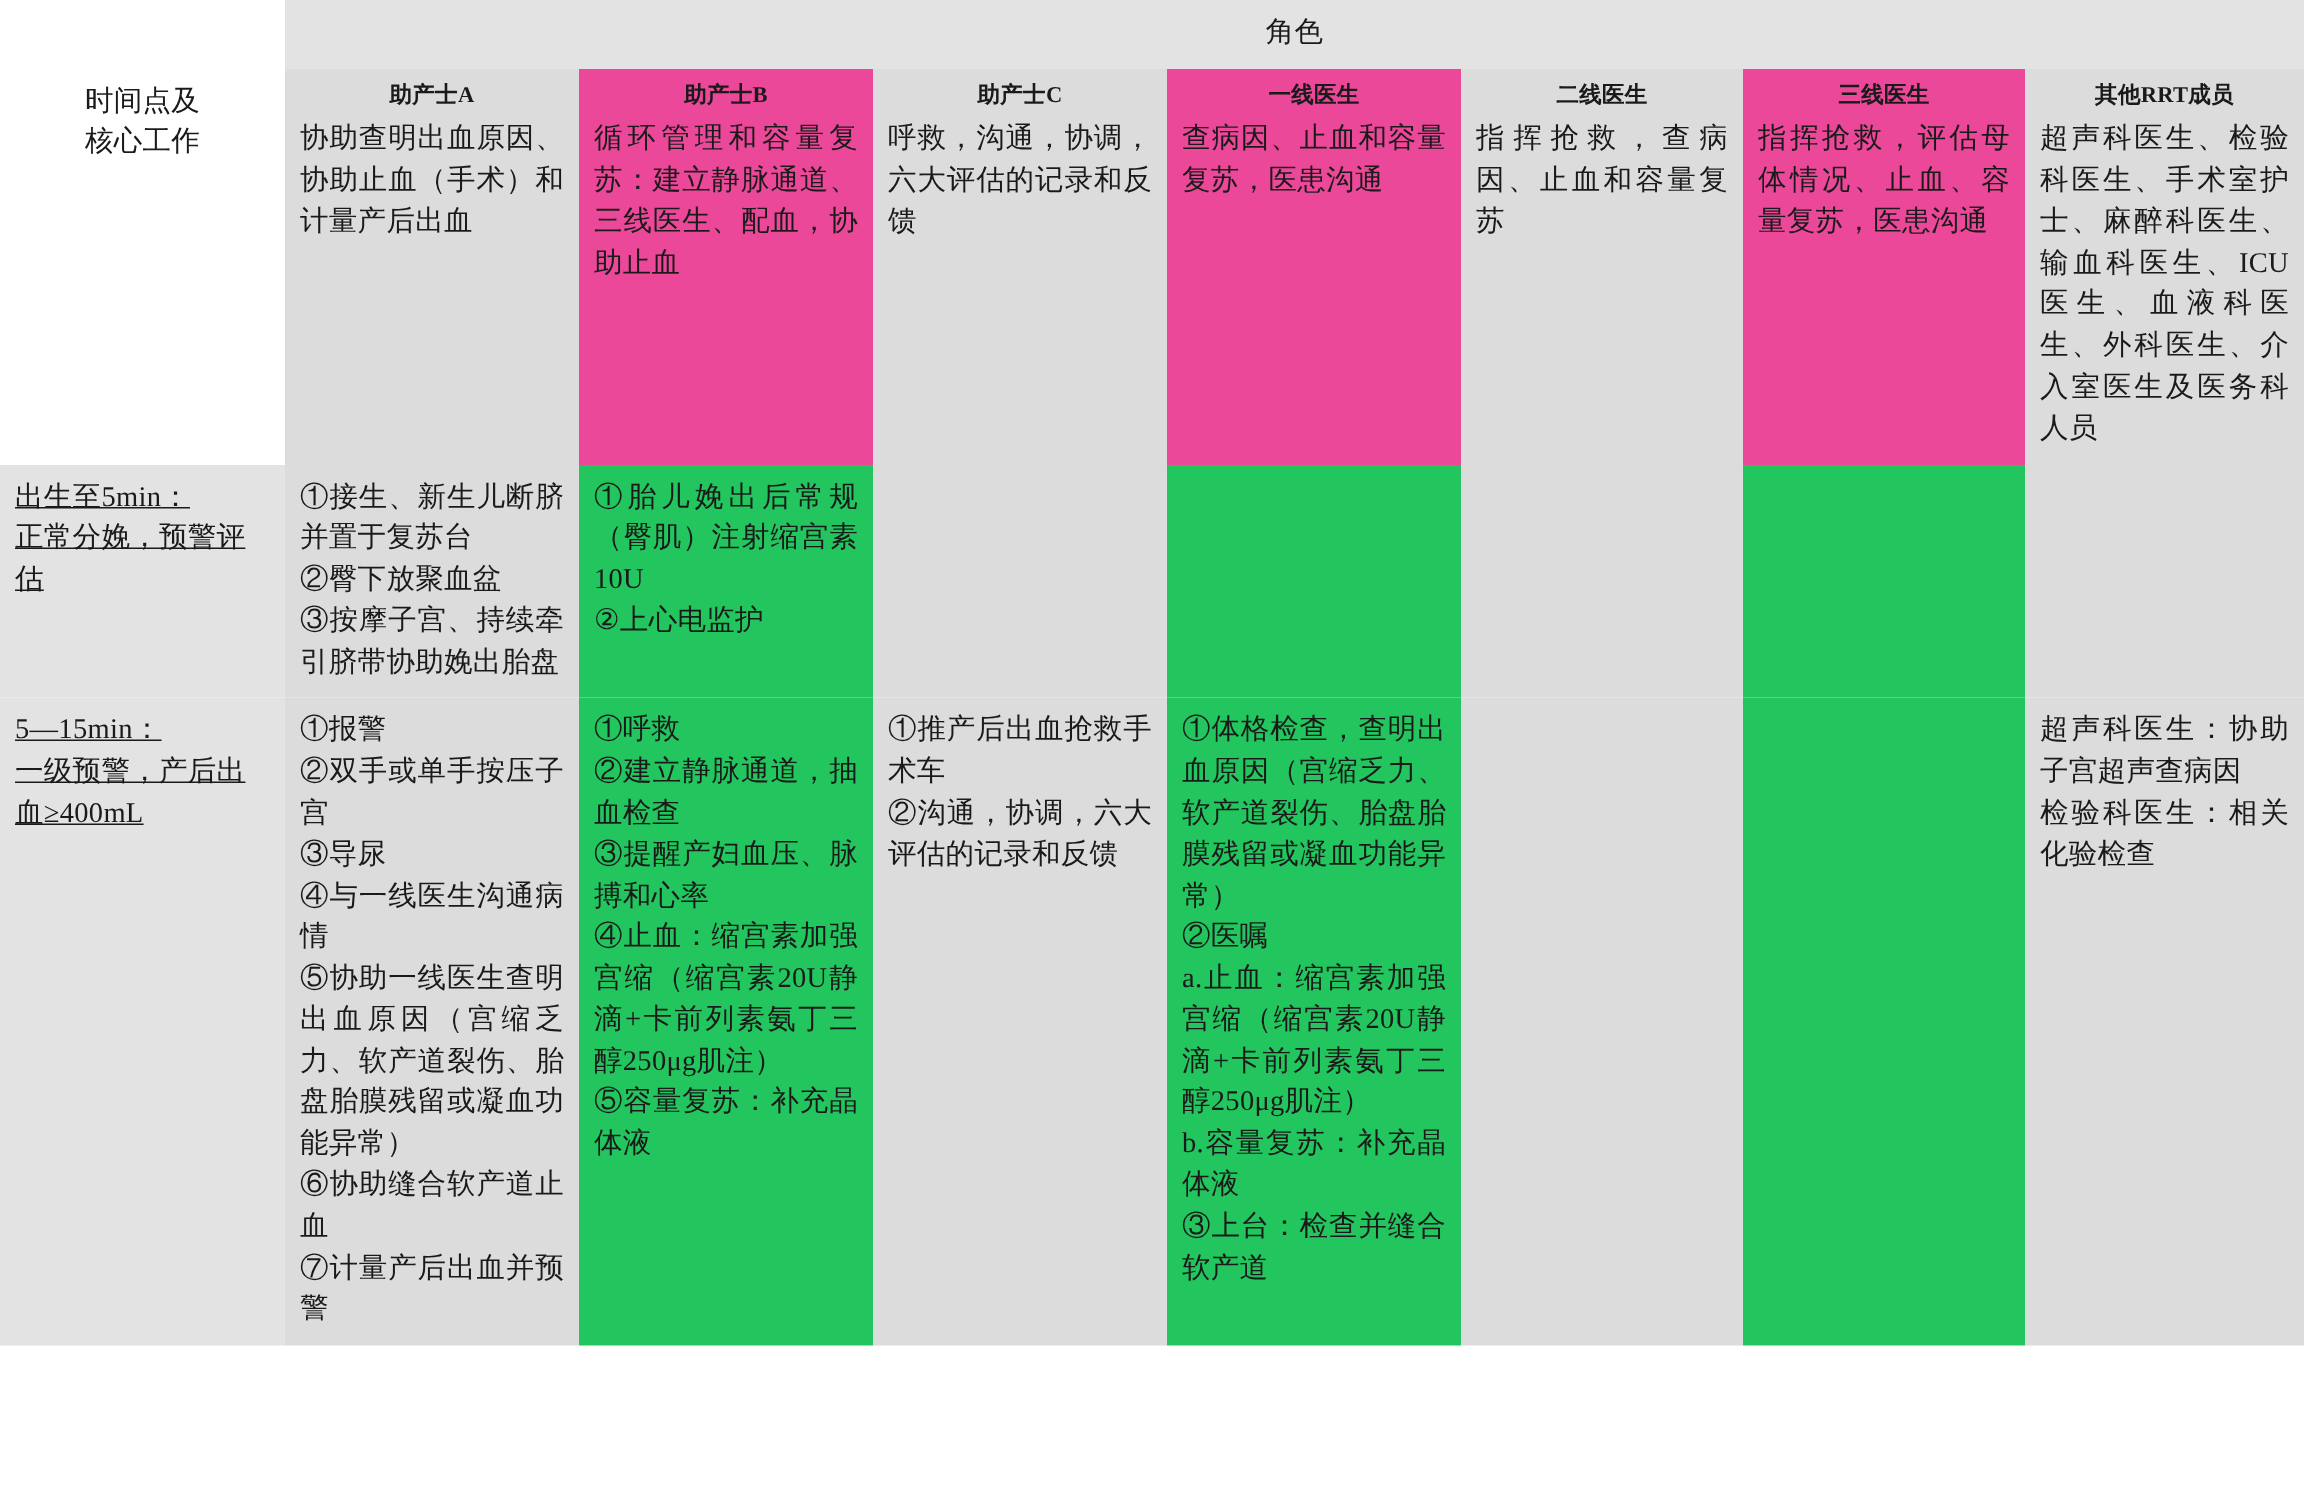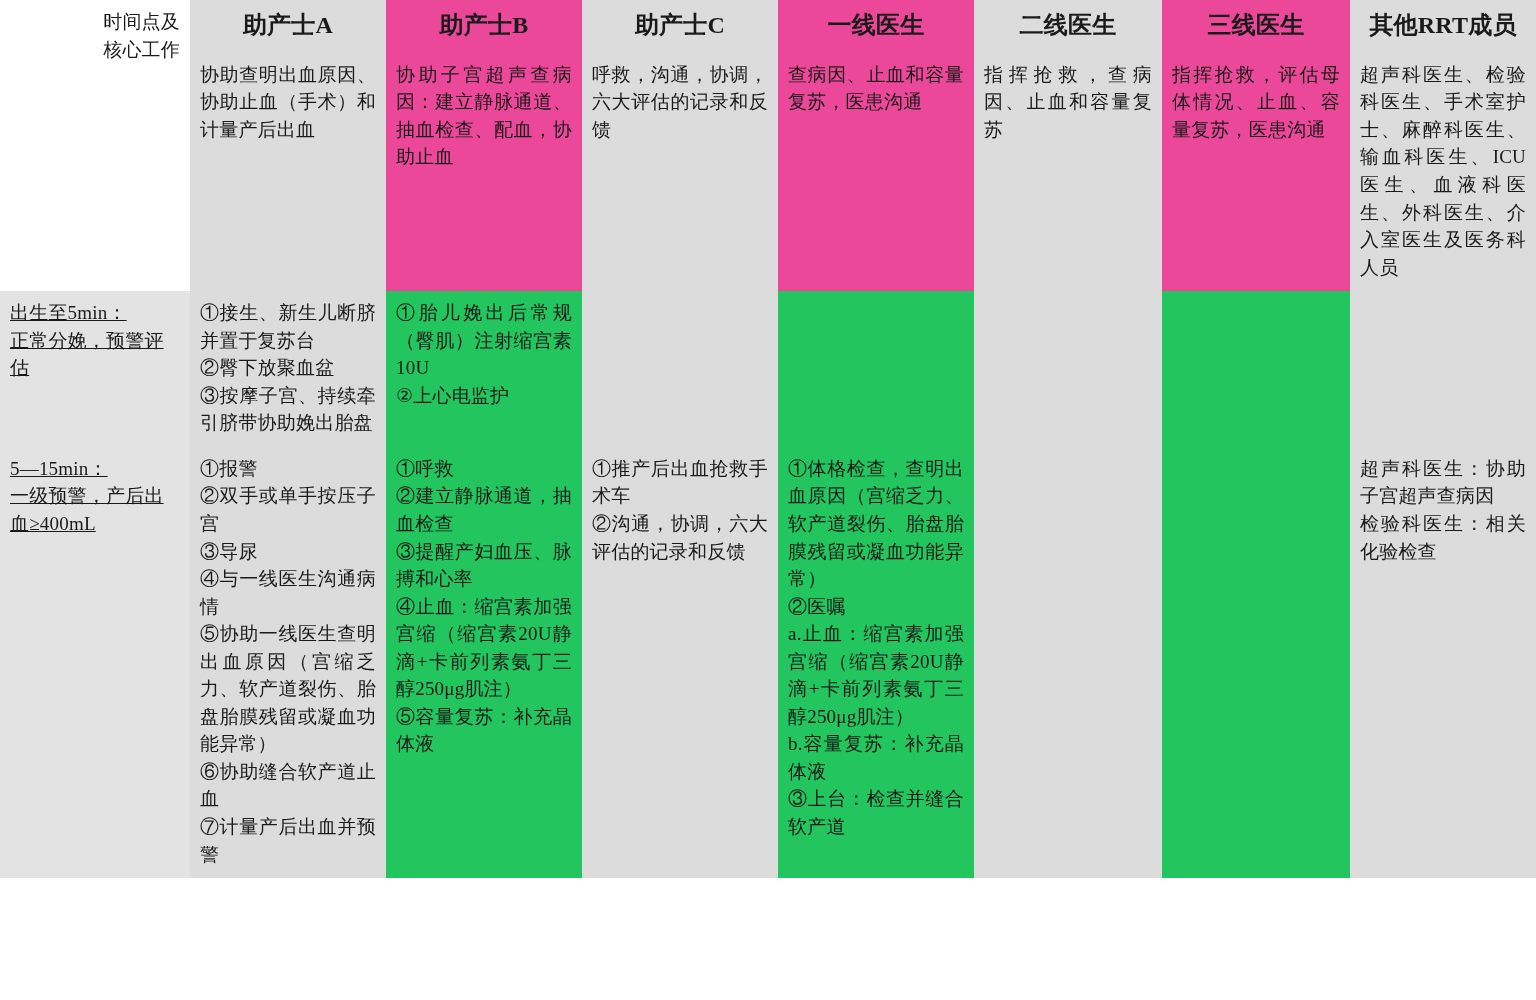--- a/index.html
+++ b/index.html
@@ -50,34 +50,34 @@
   }
   .hdr-odd { background: #dcdcdc; }
   .hdr-even { background: #ec4899; }
   .stub {
     background: #e3e3e3;
     font-size: 19px;
     text-decoration: underline;
   }
   .stub-head {
     background: #ffffff;
-    text-align: right;
+    text-align: center;
     font-weight: bold;
     font-size: 20px;
     vertical-align: middle;
   }
   .body-odd { background: #dcdcdc; }
   .body-even { background: #22c55e; }
 
   .colhead-title {
     text-align: center;
     font-weight: bold;
-    font-size: 24px;
-    display: block;
-    margin-bottom: 18px;
+    font-size: 15px;
+    display: block;
+    margin-bottom: 4px;
   }
   .colhead-desc {
     display: block;
     text-align: justify;
     text-align-last: left;
   }
   .cell-text {
     display: block;
     white-space: pre-line;
     text-align: justify;
@@ -101,31 +101,35 @@
       <col class="c1">
       <col class="c2">
       <col class="c3">
     <col class="c4">
       <col class="c5">
       <col class="c6">
       <col class="c7">
   </colgroup>
   <tbody>
     <tr>
+      <td class="corner-cell"></td>
+      <td class="role-banner" colspan="7">角色</td>
+    </tr>
+    <tr>
       <td class="stub-head" rowspan="1">
         <span class="stub-text">时间点及
 核心工作</span>
       </td>
       <td class="hdr-odd">
         <span class="colhead-title">助产士A</span>
         <span class="colhead-desc">协助查明出血原因、协助止血（手术）和计量产后出血</span>
       </td>
       <td class="hdr-even">
         <span class="colhead-title">助产士B</span>
-        <span class="colhead-desc">协助子宫超声查病因：建立静脉通道、抽血检查、配血，协助止血</span>
+        <span class="colhead-desc">循环管理和容量复苏：建立静脉通道、三线医生、配血，协助止血</span>
       </td>
       <td class="hdr-odd">
         <span class="colhead-title">助产士C</span>
         <span class="colhead-desc">呼救，沟通，协调，六大评估的记录和反馈</span>
       </td>
       <td class="hdr-even">
         <span class="colhead-title">一线医生</span>
         <span class="colhead-desc">查病因、止血和容量复苏，医患沟通</span>
       </td>
       <td class="hdr-odd">

